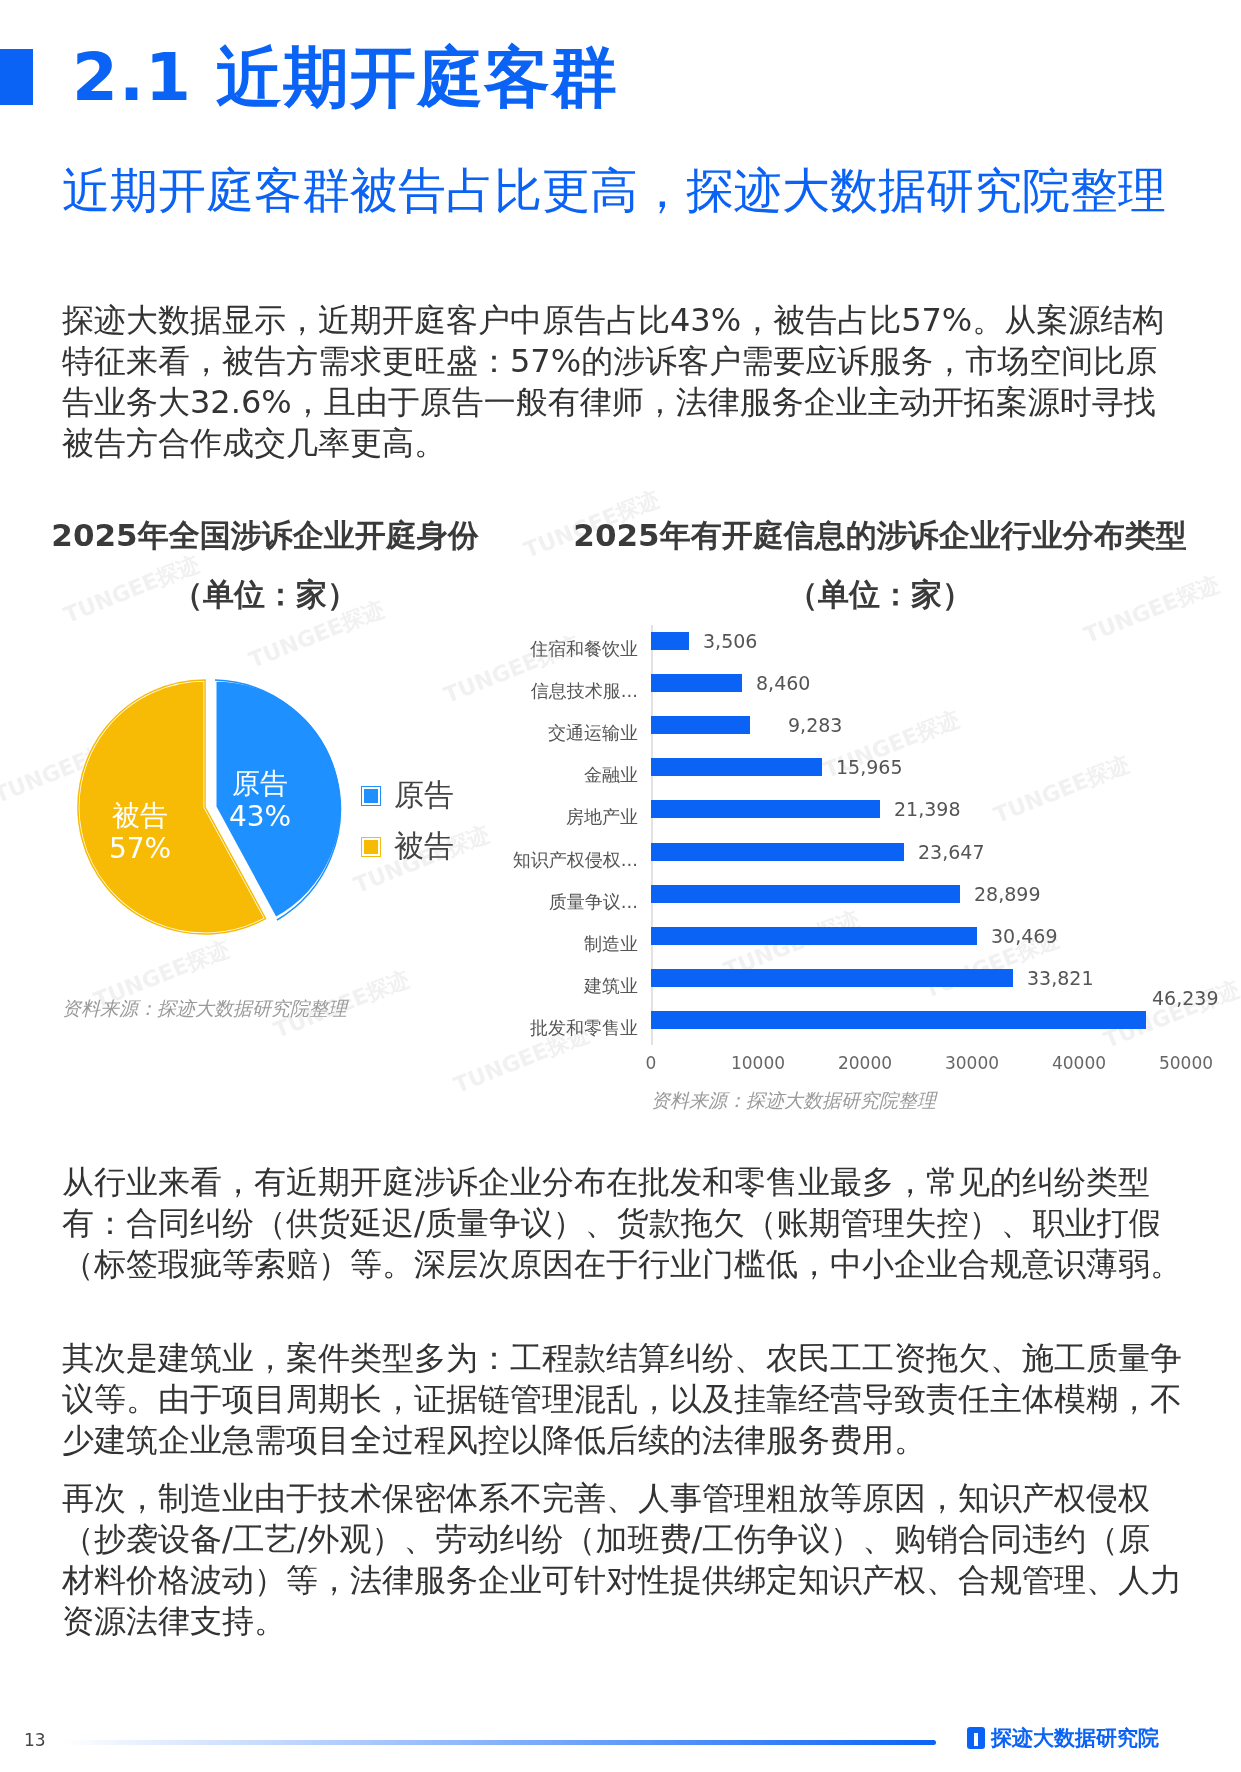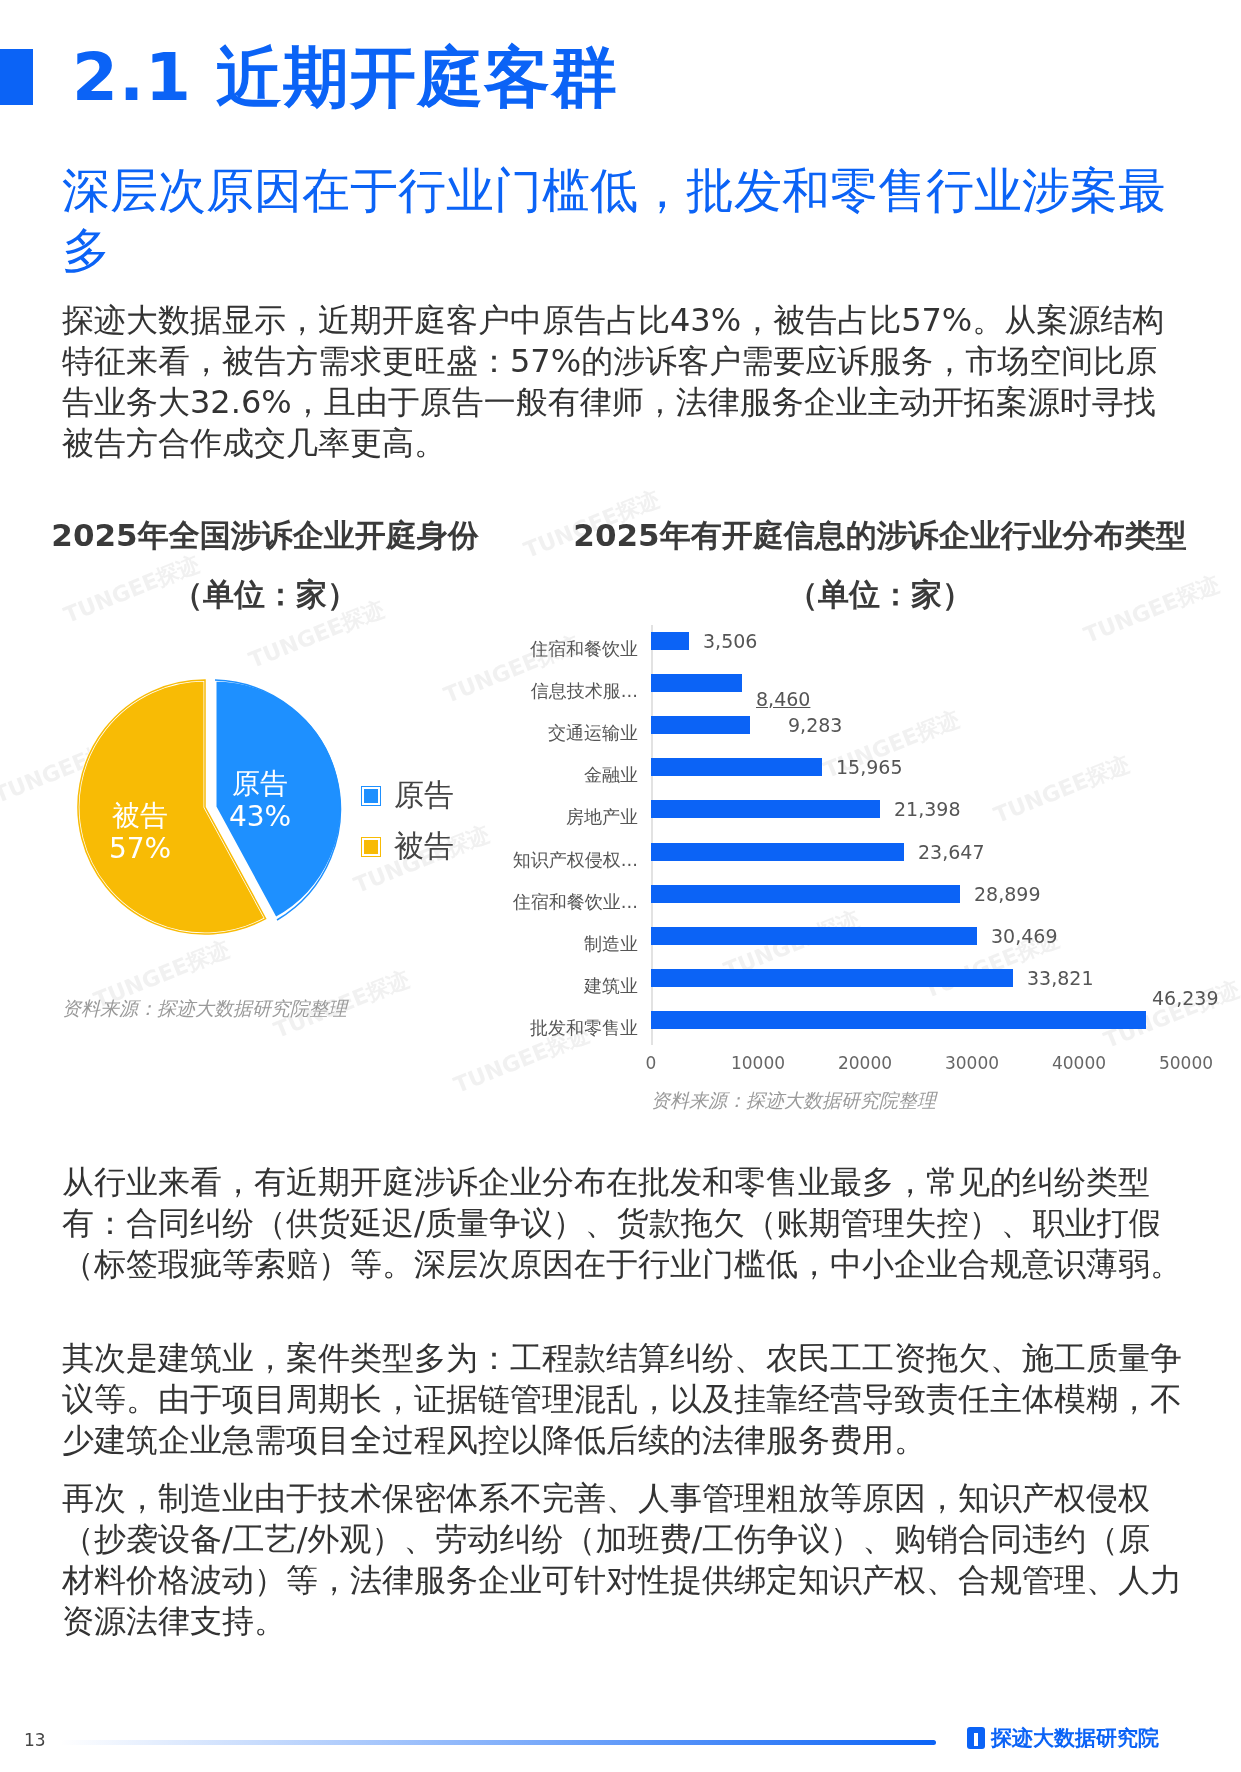--- a/index.html
+++ b/index.html
@@ -23,21 +23,21 @@
   .brand{left:967px;top:1724px;display:flex;align-items:center;font-size:21px;font-weight:bold;color:#0b63f6;justify-content:center;}
   .brand-logo{width:18px;height:22px;background:#0b63f6;border-radius:3px;margin-right:6px;position:relative;}
   .brand-logo:after{content:"";position:absolute;left:7px;top:6px;width:4px;height:13px;background:#fff;}
 </style>
 </head>
 <body>
 
 <div class="abs hdr-block"></div>
 <div class="abs hdr-title">2.1 近期开庭客群</div>
 
-<div class="abs subtitle">深层次原因在于行业门槛低，批发和零售行业涉案最多</div>
+<div class="abs subtitle">近期开庭客群被告占比更高，探迹大数据研究院整理</div>
 
 <div class="abs para" style="top:300px;">探迹大数据显示，近期开庭客户中原告占比43%，被告占比57%。从案源结构特征来看，被告方需求更旺盛：57%的涉诉客户需要应诉服务，市场空间比原告业务大32.6%，且由于原告一般有律师，法律服务企业主动开拓案源时寻找被告方合作成交几率更高。</div>
 
 <div class="abs wm" style="left:60px;top:575px;">TUNGEE探迹</div>
 <div class="abs wm" style="left:245px;top:620px;">TUNGEE探迹</div>
 <div class="abs wm" style="left:520px;top:510px;">TUNGEE探迹</div>
 <div class="abs wm" style="left:440px;top:655px;">TUNGEE探迹</div>
 <div class="abs wm" style="left:820px;top:730px;">TUNGEE探迹</div>
 <div class="abs wm" style="left:990px;top:775px;">TUNGEE探迹</div>
 <div class="abs wm" style="left:1080px;top:595px;">TUNGEE探迹</div>
@@ -90,21 +90,21 @@
 
 <div class="abs" style="left:498px;top:628px;width:720px;">
   <div class="barrow" style="position: absolute; left: 0px; top: 0px; height: 26px; width: 720px;">
       <div class="bar-label" style="position: absolute; left: 0px; top: 0px; line-height: 26px;">住宿和餐饮业</div>
       <div class="bar" style="position: absolute; left: 153px; top: 4px; width: 38px; background: rgb(11, 99, 246);"></div>
       <div class="bar-val" style="position: absolute; left: 205px; top: 0px; line-height: 26px;">3,506</div>
     </div>
   <div class="barrow" style="position: absolute; left: 0px; top: 42.1px; height: 26px; width: 720px;">
       <div class="bar-label" style="position: absolute; left: 0px; top: 0px; line-height: 26px;">信息技术服...</div>
       <div class="bar" style="position: absolute; left: 153px; top: 4px; width: 91px; background: rgb(11, 99, 246);"></div>
-      <div class="bar-val" style="position: absolute; left: 258px; top: 16px; line-height: 26px; text-decoration: underline;">8,460</div>
+      <div class="bar-val" style="position: absolute; left: 258px; top: 0px; line-height: 26px;">8,460</div>
     </div>
   <div class="barrow" style="position: absolute; left: 0px; top: 84.2px; height: 26px; width: 720px;">
       <div class="bar-label" style="position: absolute; left: 0px; top: 0px; line-height: 26px;">交通运输业</div>
       <div class="bar" style="position: absolute; left: 153px; top: 4px; width: 99px; background: rgb(11, 99, 246);"></div>
       <div class="bar-val" style="position: absolute; left: 256px; top: 0px; line-height: 26px; margin-left: 34px;">9,283</div>
     </div>
   <div class="barrow" style="position: absolute; left: 0px; top: 126.3px; height: 26px; width: 720px;">
       <div class="bar-label" style="position: absolute; left: 0px; top: 0px; line-height: 26px;">金融业</div>
       <div class="bar" style="position: absolute; left: 153px; top: 4px; width: 171px; background: rgb(11, 99, 246);"></div>
       <div class="bar-val" style="position: absolute; left: 338px; top: 0px; line-height: 26px;">15,965</div>
@@ -113,21 +113,21 @@
       <div class="bar-label" style="position: absolute; left: 0px; top: 0px; line-height: 26px;">房地产业</div>
       <div class="bar" style="position: absolute; left: 153px; top: 4px; width: 229px; background: rgb(11, 99, 246);"></div>
       <div class="bar-val" style="position: absolute; left: 396px; top: 0px; line-height: 26px;">21,398</div>
     </div>
   <div class="barrow" style="position: absolute; left: 0px; top: 210.5px; height: 26px; width: 720px;">
       <div class="bar-label" style="position: absolute; left: 0px; top: 0px; line-height: 26px;">知识产权侵权...</div>
       <div class="bar" style="position: absolute; left: 153px; top: 4px; width: 253px; background: rgb(11, 99, 246);"></div>
       <div class="bar-val" style="position: absolute; left: 420px; top: 0px; line-height: 26px;">23,647</div>
     </div>
   <div class="barrow" style="position: absolute; left: 0px; top: 252.6px; height: 26px; width: 720px;">
-      <div class="bar-label" style="position: absolute; left: 0px; top: 0px; line-height: 26px;">住宿和餐饮业...</div>
+      <div class="bar-label" style="position: absolute; left: 0px; top: 0px; line-height: 26px;">质量争议...</div>
       <div class="bar" style="position: absolute; left: 153px; top: 4px; width: 309px; background: rgb(11, 99, 246);"></div>
       <div class="bar-val" style="position: absolute; left: 476px; top: 0px; line-height: 26px;">28,899</div>
     </div>
   <div class="barrow" style="position: absolute; left: 0px; top: 294.7px; height: 26px; width: 720px;">
       <div class="bar-label" style="position: absolute; left: 0px; top: 0px; line-height: 26px;">制造业</div>
       <div class="bar" style="position: absolute; left: 153px; top: 4px; width: 326px; background: rgb(11, 99, 246);"></div>
       <div class="bar-val" style="position: absolute; left: 493px; top: 0px; line-height: 26px;">30,469</div>
     </div>
   <div class="barrow" style="position: absolute; left: 0px; top: 336.8px; height: 26px; width: 720px;">
       <div class="bar-label" style="position: absolute; left: 0px; top: 0px; line-height: 26px;">建筑业</div>

